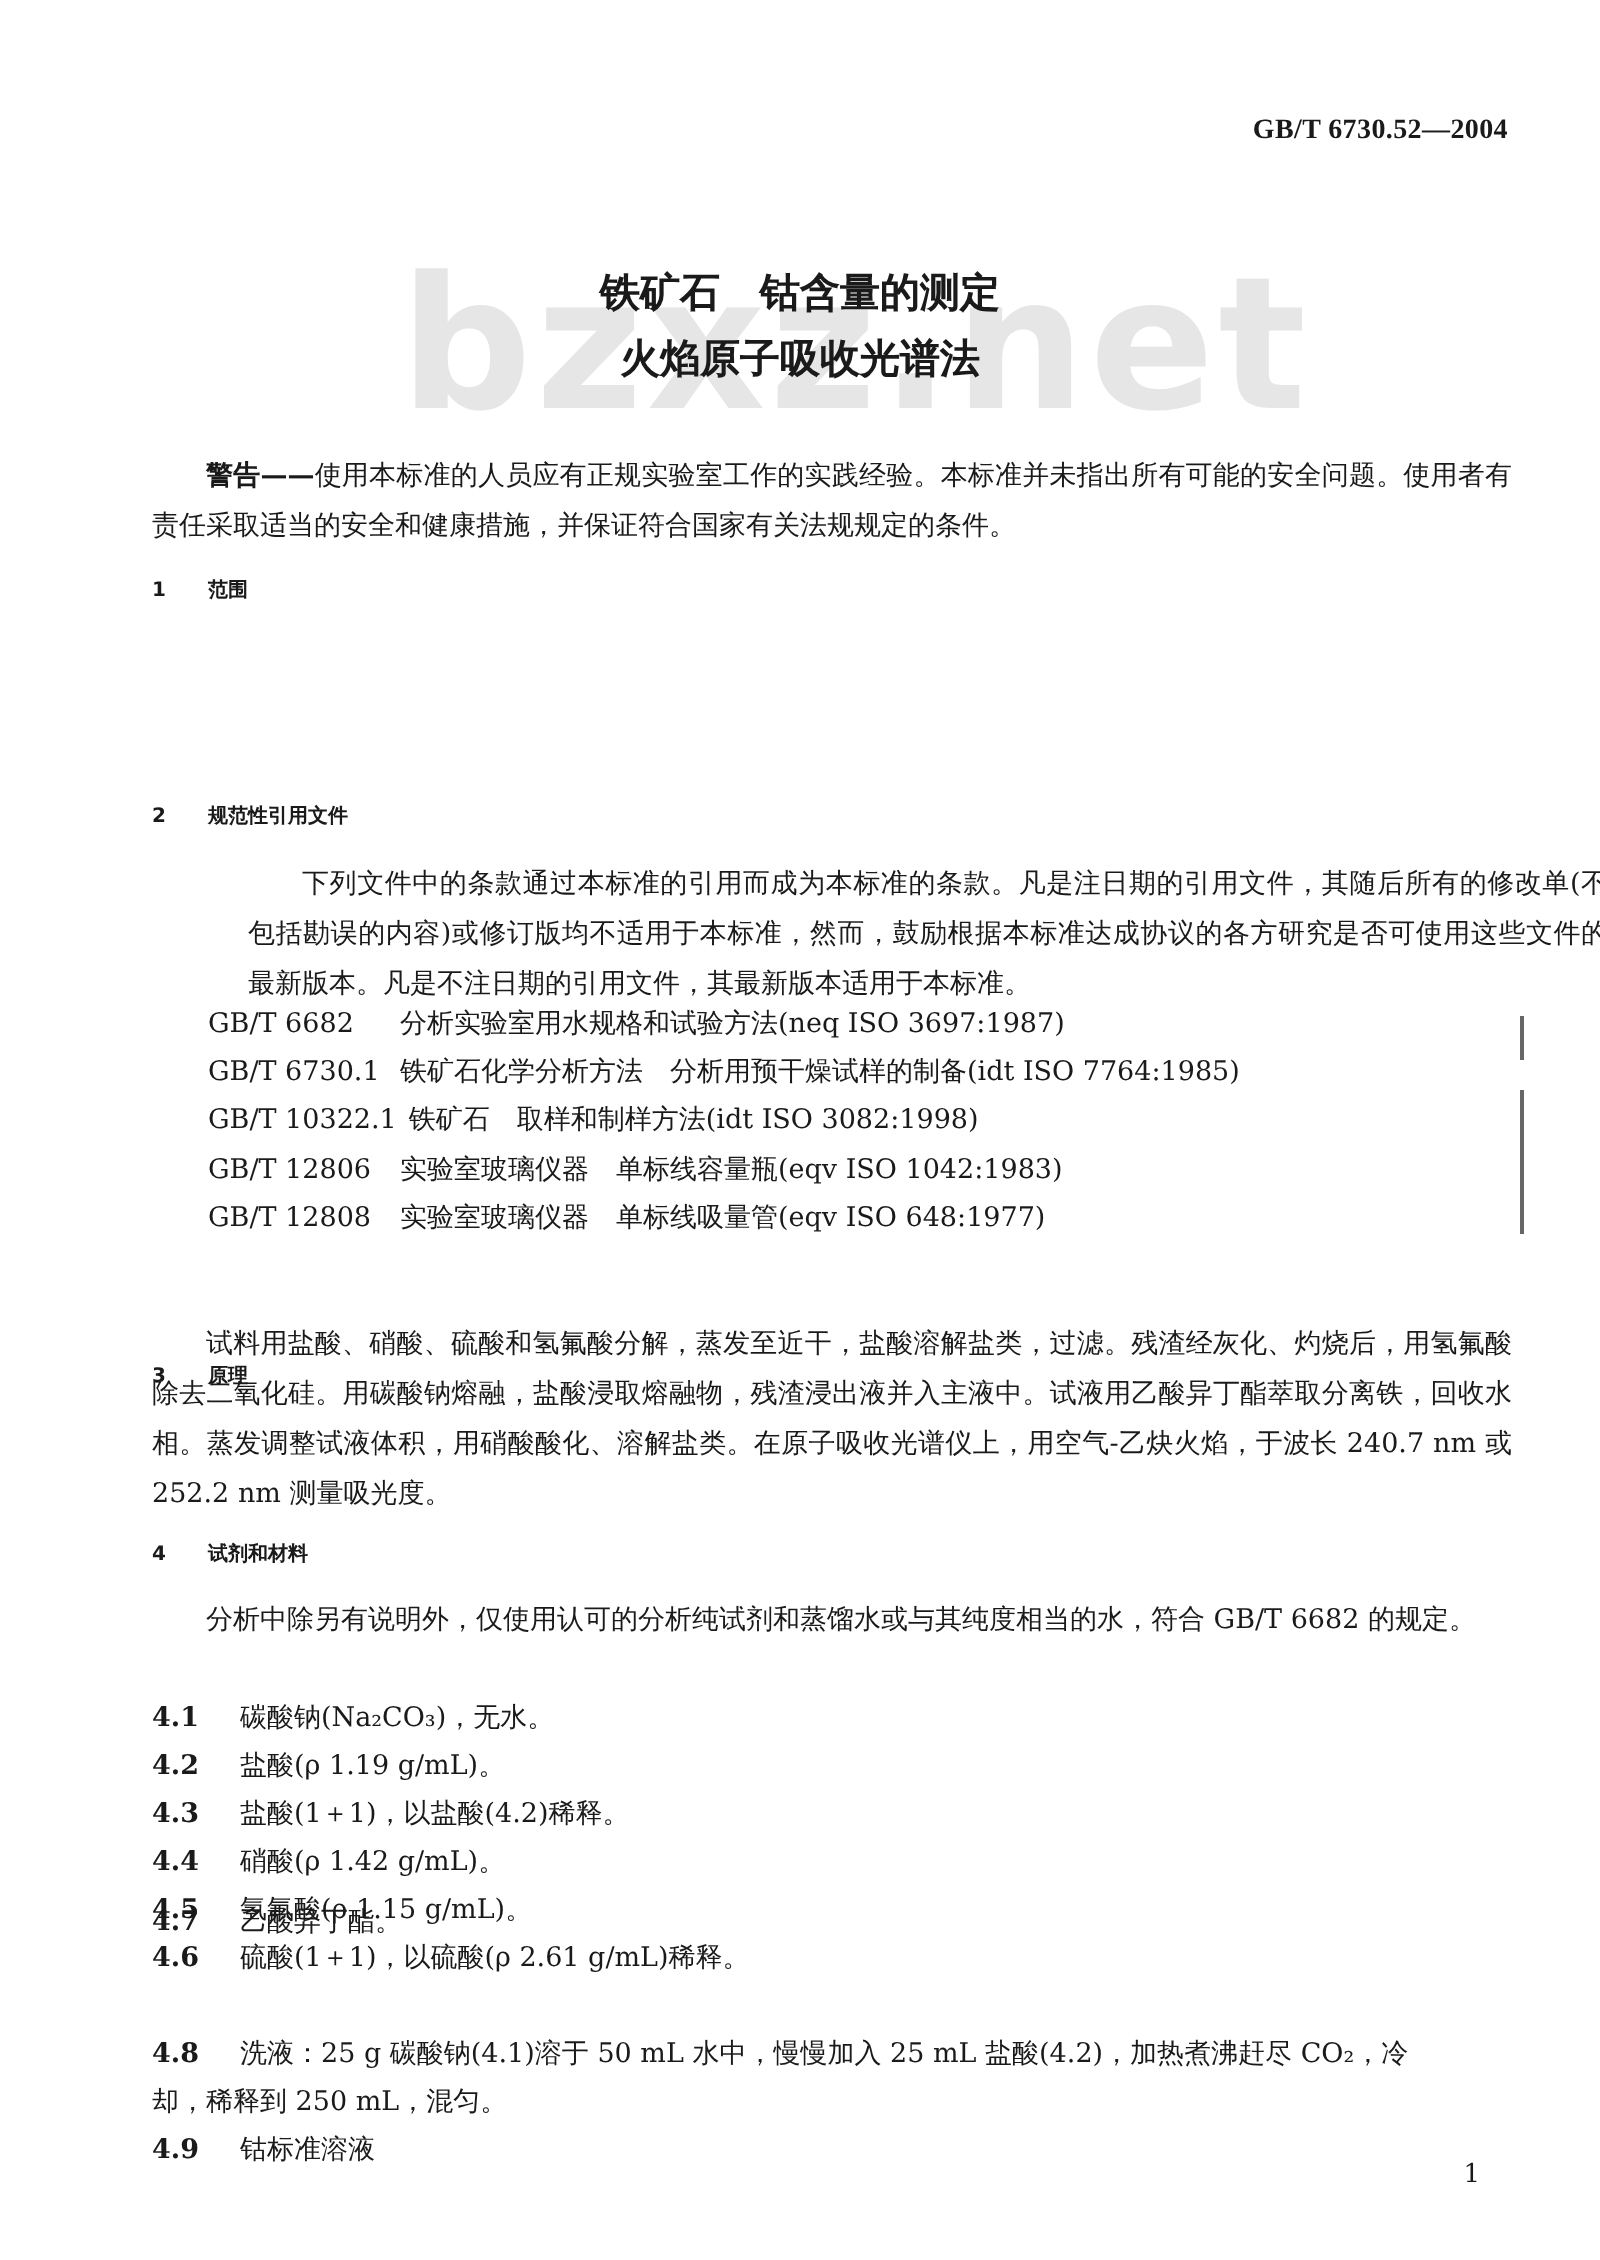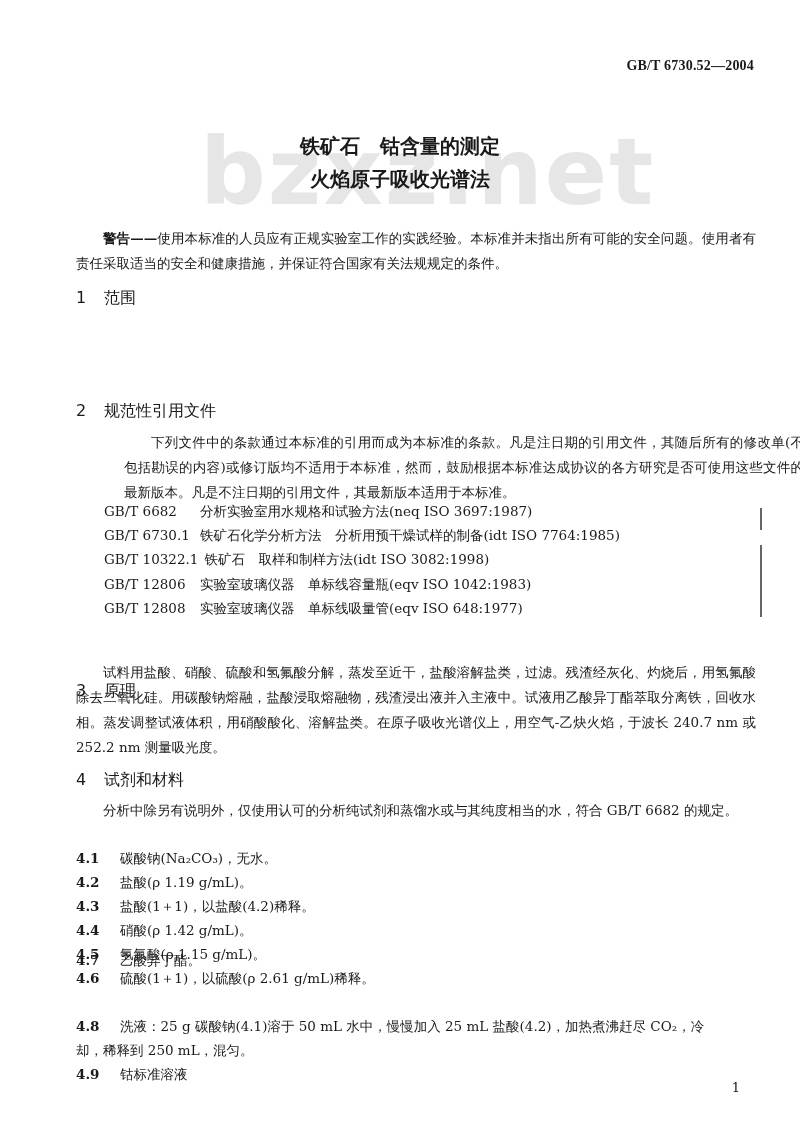--- a/index.html
+++ b/index.html
@@ -11,21 +11,21 @@
                font-family: "DejaVu Sans", sans-serif; font-weight: bold; font-size: 92px;
                color: #e6e6e6; letter-spacing: 2px; z-index: 0; line-height: 90px; }
   .title { position: absolute; left: 0; width: 800px; text-align: center; z-index: 1;
            font-family: Liberation Serif, serif; font-weight: bold; font-size: 20px; }
   .title1 { top: 133px; }
   .title2 { top: 166px; }
   .body-text { position: absolute; left: 76px; width: 680px; font-size: 13.5px; line-height: 25px; z-index: 1; }
   .para { text-indent: 27px; margin: 0; text-align: justify; }
   .warning-label { font-weight: bold; }
   .sec-heading { position: absolute; left: 76px; font-family: "DejaVu Sans", sans-serif;
-                 font-weight: normal; font-size: 16px; }
+                 font-weight: bold; font-size: 10px; }
   .sec-num { display: inline-block; width: 28px; }
   .ref-line { position: absolute; left: 104px; font-size: 13.5px; white-space: nowrap; }
   .ref-code { display: inline-block; min-width: 90px; margin-right: 6px; }
   .item { position: absolute; left: 76px; font-size: 13.5px; white-space: nowrap; width: 680px; }
   .item-num { display: inline-block; width: 44px; font-weight: bold; }
   .item-cont { position: absolute; left: 76px; font-size: 13.5px; }
   .margin-bar { position: absolute; left: 760px; width: 2px; background: #666; }
   .page-num { position: absolute; top: 1080px; right: 60px; font-size: 13px; }
 </style>
 </head>

